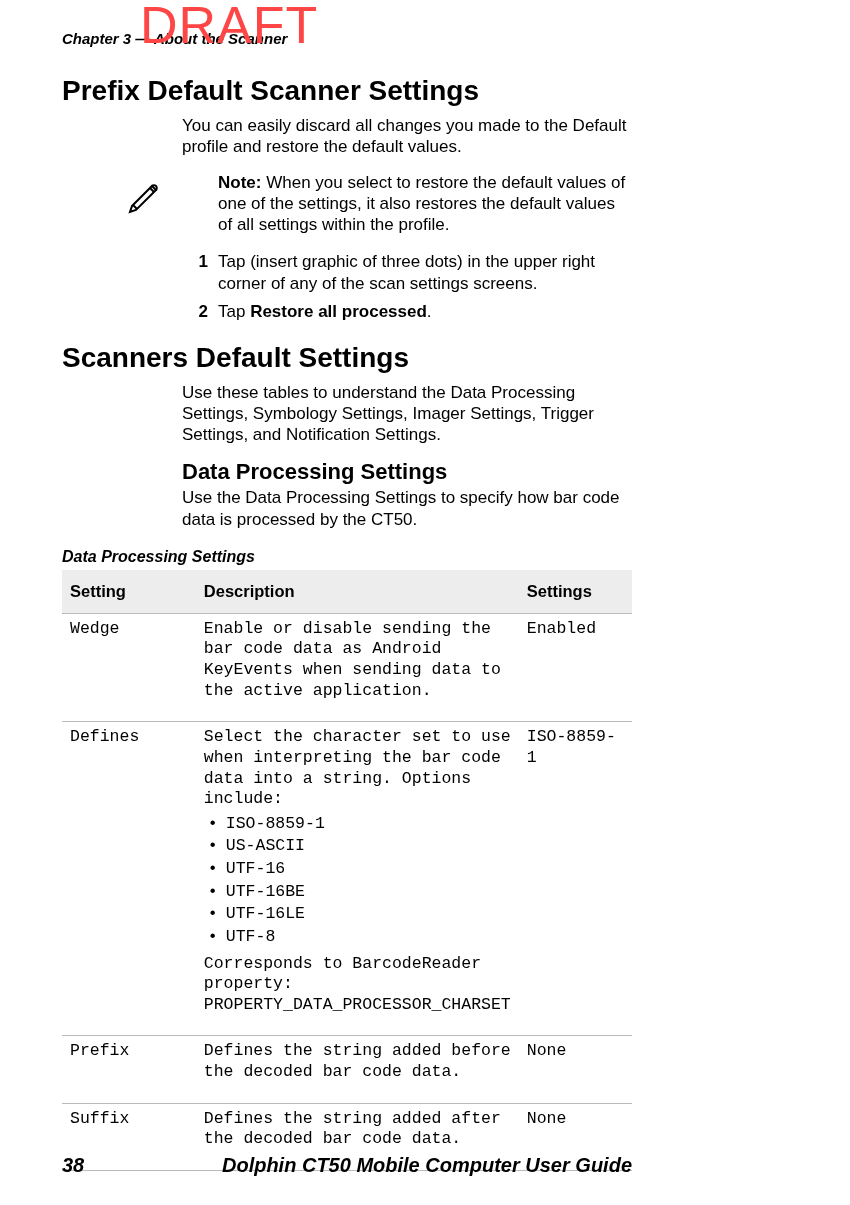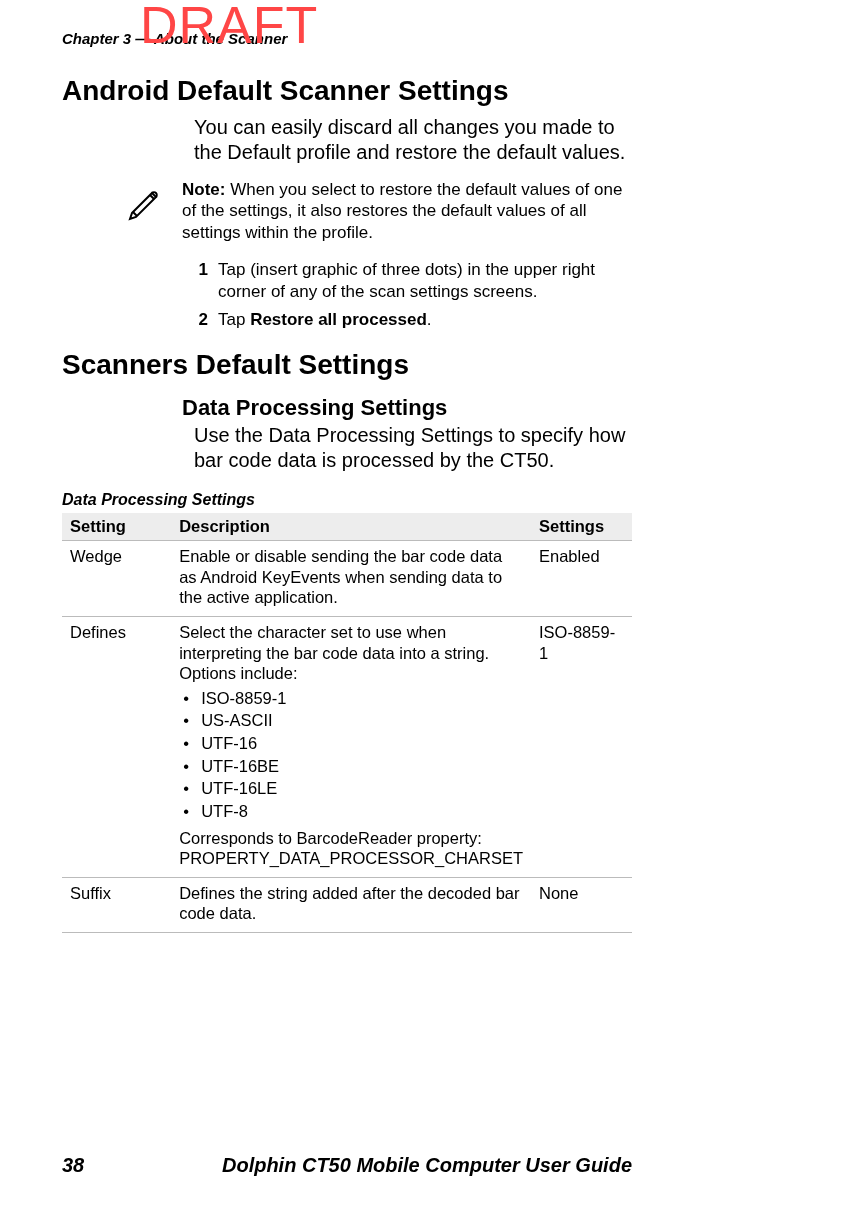--- a/index.html
+++ b/index.html
@@ -38,28 +38,29 @@
   h1.section {
     font-family: Arial, Helvetica, sans-serif;
     font-weight: bold;
     font-size: 28px;
     margin: 0 0 8px 0;
   }
   .body-indent {
     margin-left: 120px;
   }
   p.body {
-    font-size: 20px;
+    font-size: 17px;
     line-height: 1.25;
-    margin: 0 0 14px 12px;
+    margin: 0 0 14px 0;
   }
   .note-row {
     display: flex;
     align-items: flex-start;
     margin: 6px 0 16px 0;
+    gap: 36px;
   }
   .note-icon {
     flex: 0 0 46px;
     margin-left: -60px;
     margin-right: 14px;
   }
   .note-text {
     font-size: 17px;
     line-height: 1.25;
   }
@@ -99,28 +100,29 @@
   }
   table.settings {
     width: 100%;
     border-collapse: collapse;
     font-size: 16.5px;
   }
   table.settings thead th {
     background: #ededed;
     text-align: left;
     font-weight: bold;
-    padding: 4px 8px;
+    padding: 12px 8px;
     border-bottom: 1px solid #bbb;
   }
   table.settings tbody td {
     vertical-align: top;
-    padding: 5px 8px 8px 8px;
+    padding: 5px 8px 20px 8px;
     border-bottom: 1px solid #bbb;
     line-height: 1.25;
+    font-family: Liberation Mono, monospace;
   }
   table.settings .col-setting { width: 140px; }
   table.settings .col-default { width: 110px; }
   .desc-list {
     list-style: none;
     padding: 0;
     margin: 4px 0 6px 4px;
   }
   .desc-list li {
     margin: 2px 0;
@@ -144,21 +146,21 @@
 </style>
 </head>
 <body>
 
 <div class="page">
 
   <div class="watermark">DRAFT</div>
 
   <div class="running-head">Chapter 3 — About the Scanner</div>
 
-  <h1 class="section">Android Default Scanner Settings</h1>
+  <h1 class="section">Prefix Default Scanner Settings</h1>
 
   <div class="body-indent">
     <p class="body">You can easily discard all changes you made to the Default profile and restore the default values.</p>
 
     <div class="note-row">
       <div class="note-icon">
         <svg width="44" height="44" viewBox="0 0 44 44" fill="none" stroke="#000" stroke-width="2">
           <path d="M10 34 L30 14 L34 18 L14 38 L8 40 L10 34 Z"></path>
           <path d="M28 16 L32 20"></path>
           <path d="M11 33 L15 37"></path>
@@ -182,20 +184,21 @@
         <span class="step-body">
           <span>Tap </span><b>Restore all processed</b><span>.</span>
         </span>
       </li>
     </ol>
   </div>
 
   <h1 class="section">Scanners Default Settings</h1>
 
   <div class="body-indent">
+    <p class="body">Use these tables to understand the Data Processing Settings, Symbology Settings, Imager Settings, Trigger Settings, and Notification Settings.</p>
 
     <h2 class="sub">Data Processing Settings</h2>
     <p class="body" style="margin-bottom:6px;">Use the Data Processing Settings to specify how bar code data is processed by the CT50.</p>
   </div>
 
   <div class="table-caption">Data Processing Settings</div>
 
   <table class="settings">
     <thead>
       <tr>
@@ -223,20 +226,27 @@
             <li>UTF-16BE</li>
             <li>UTF-16LE</li>
             <li>UTF-8</li>
           </ul>
           <div>Corresponds to BarcodeReader property:</div>
           <div style="margin-top:0;">PROPERTY_DATA_PROCESSOR_CHARSET</div>
         </td>
         <td>ISO-8859-1</td>
       </tr>
       <tr>
+        <td>Prefix</td>
+        <td>
+          <div>Defines the string added before the decoded bar code data.</div>
+        </td>
+        <td>None</td>
+      </tr>
+      <tr>
         <td>Suffix</td>
         <td>
           <div>Defines the string added after the decoded bar code data.</div>
         </td>
         <td>None</td>
       </tr>
     </tbody>
   </table>
 
   <div class="footer">

